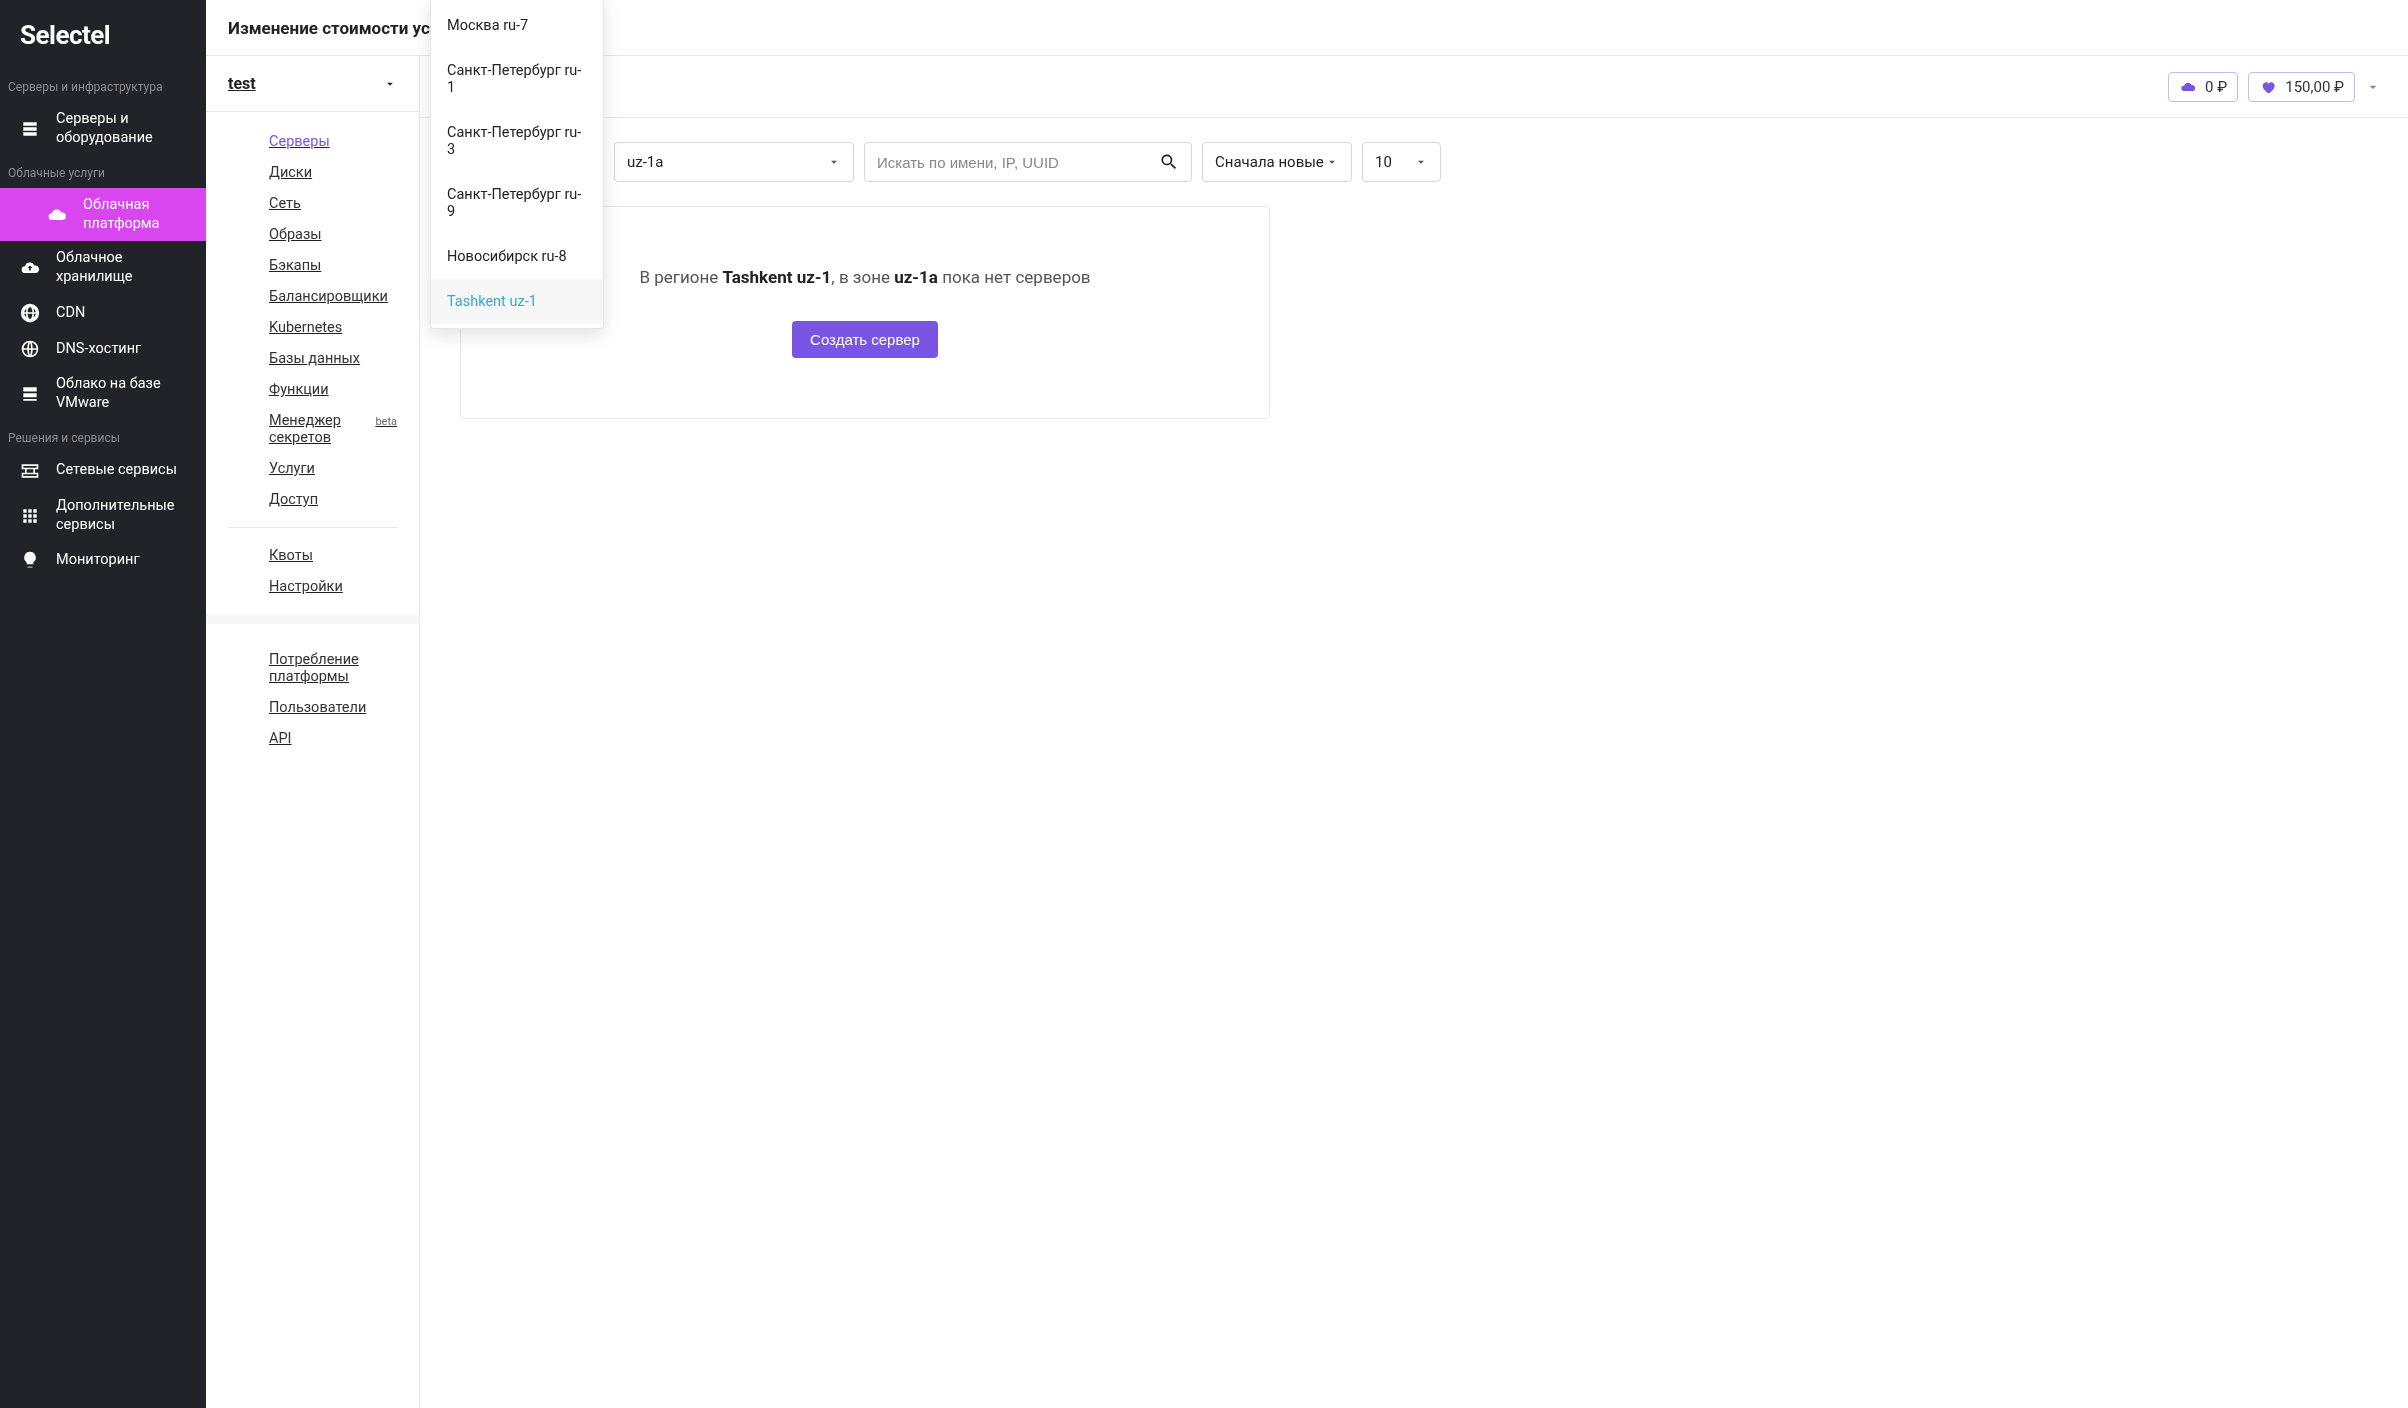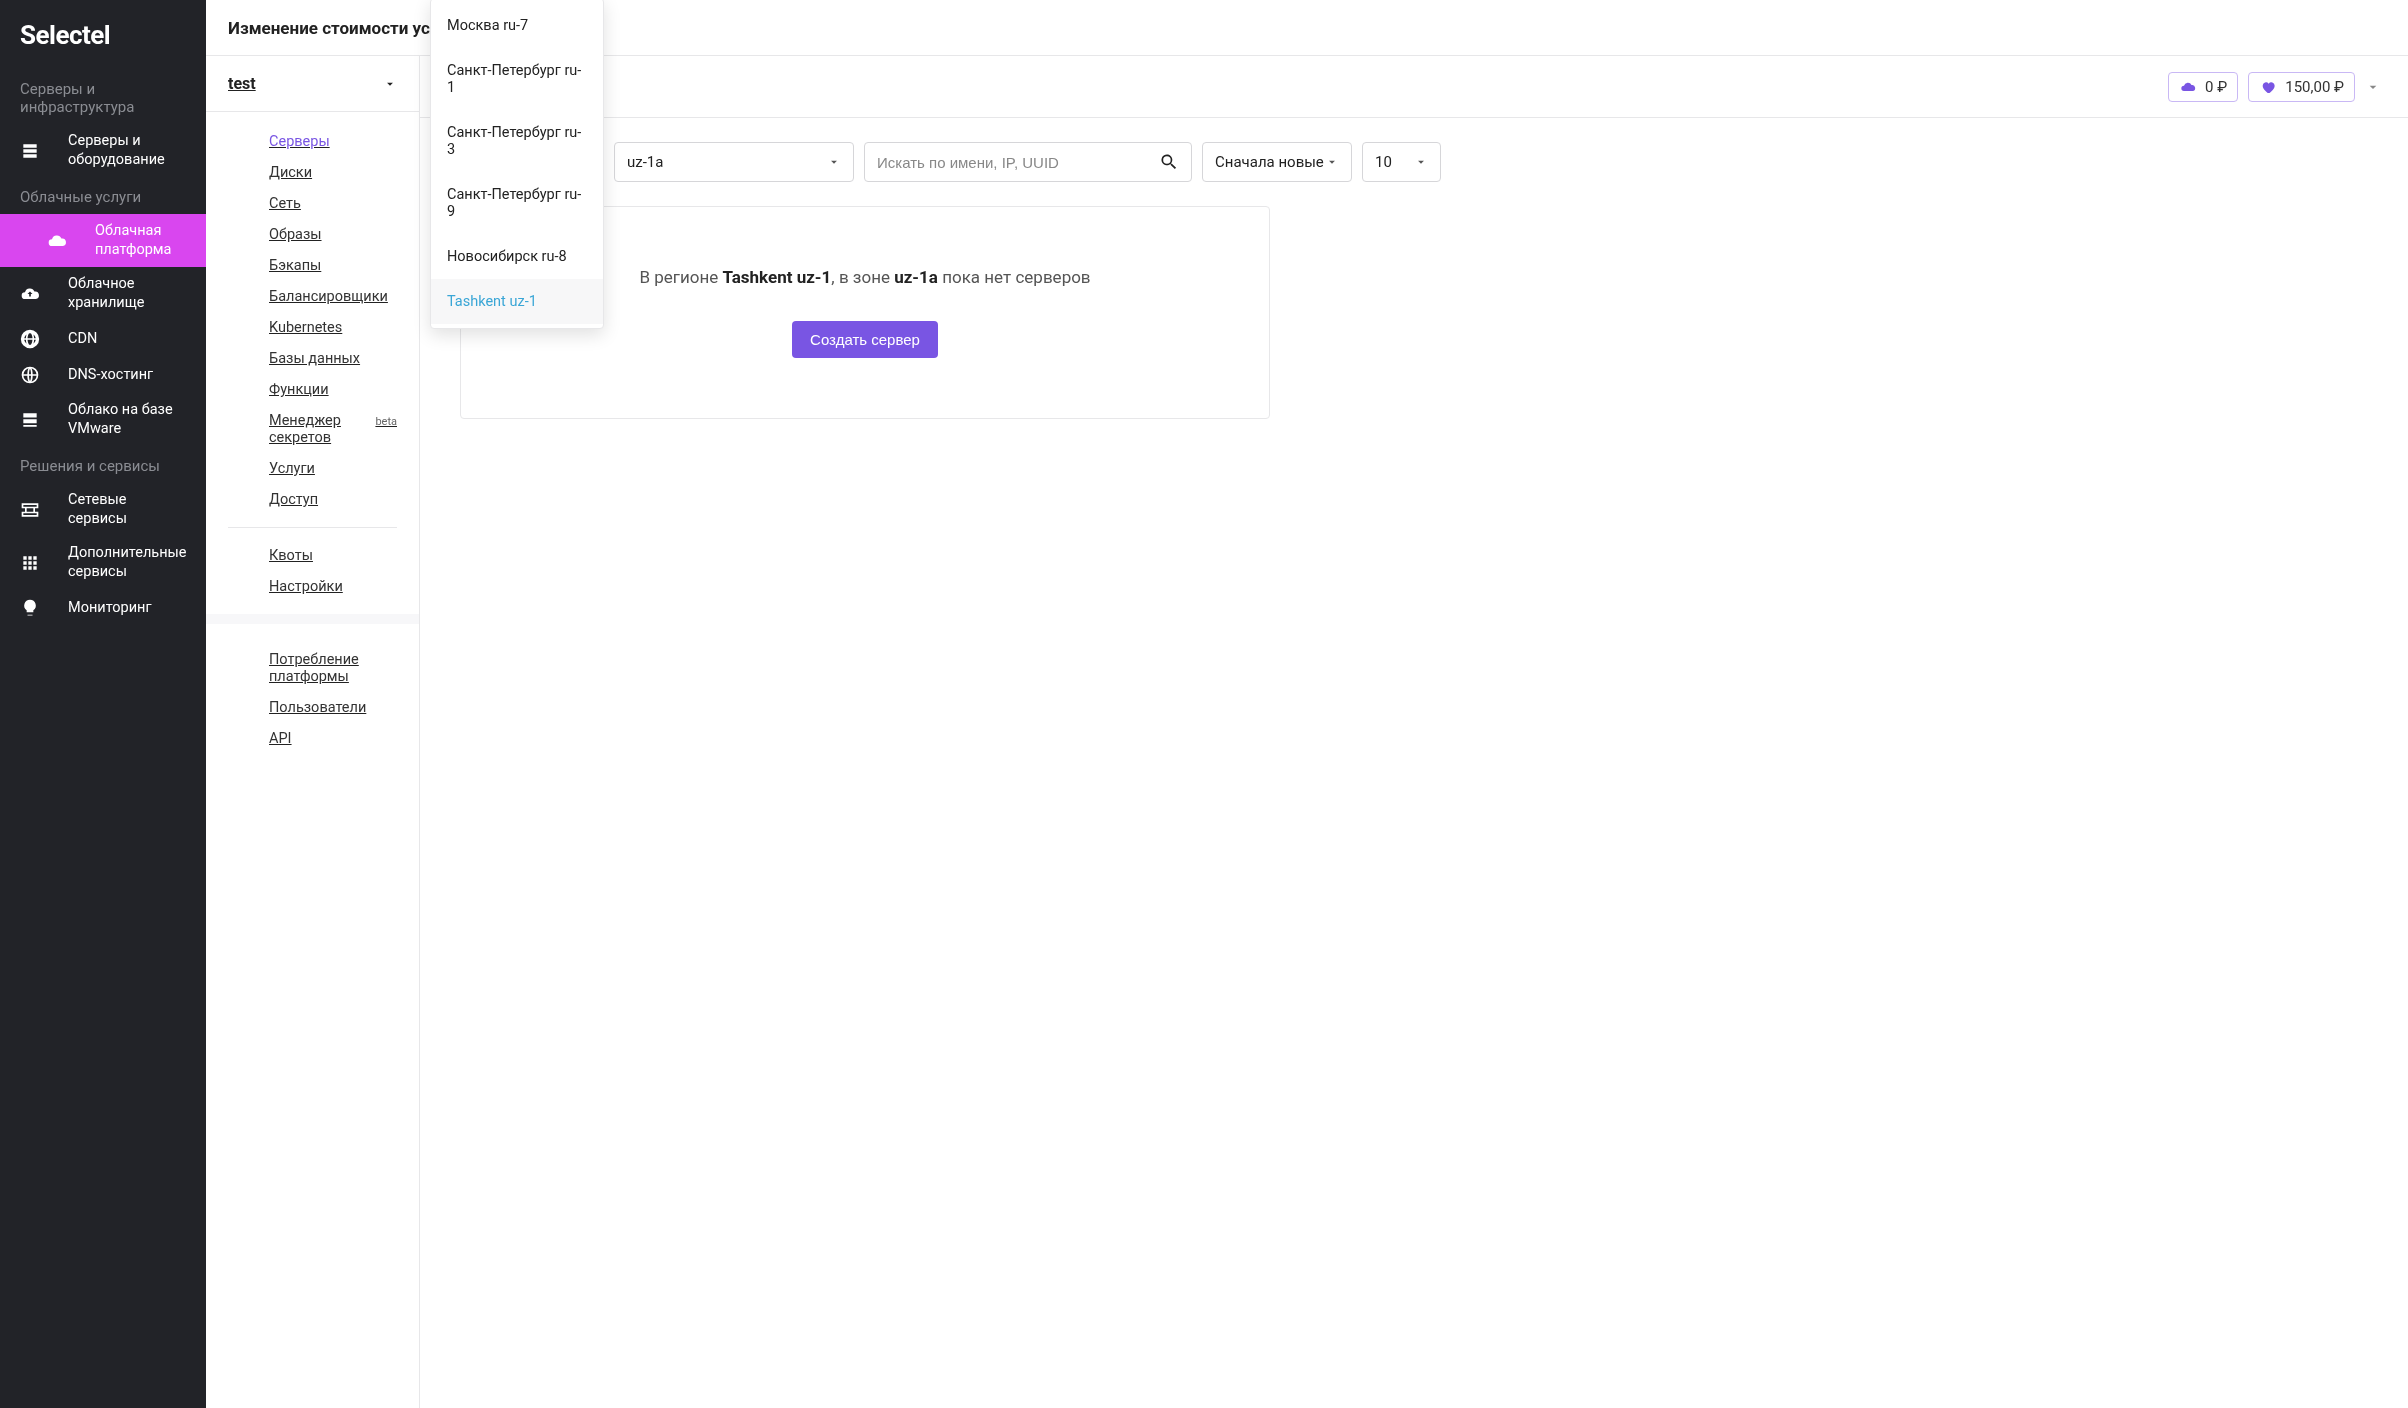--- a/index.html
+++ b/index.html
@@ -13,27 +13,27 @@
   background: #222328;
   color: #fff;
   flex-shrink: 0;
   display: flex;
   flex-direction: column;
   padding-top: 12px;
 }
 .logo { padding: 8px 20px 20px 20px; font-size: 26px; font-weight: 700; letter-spacing: -0.5px; }
 .nav-section-label {
   color: #8a8c92;
-  font-size: 15px;
-  padding: 10px 20px 8px;
+  font-size: 12px;
+  padding: 10px 8px 8px;
 }
 .nav-item {
   display: flex;
   align-items: center;
-  gap: 28px;
+  gap: 16px;
   padding: 8px 20px;
   cursor: pointer;
   font-size: 14.5px;
   line-height: 1.3;
   color: #fff;
 }
 .nav-item.active { background: #d946ef; padding-left: 47px; }
 .nav-item .nav-icon { width: 20px; height: 20px; display:flex; align-items:center; justify-content:center; flex-shrink:0; }
 .nav-item .nav-icon svg { width: 20px; height: 20px; fill: #fff; }
 .nav-item span.label { flex: 1; }

